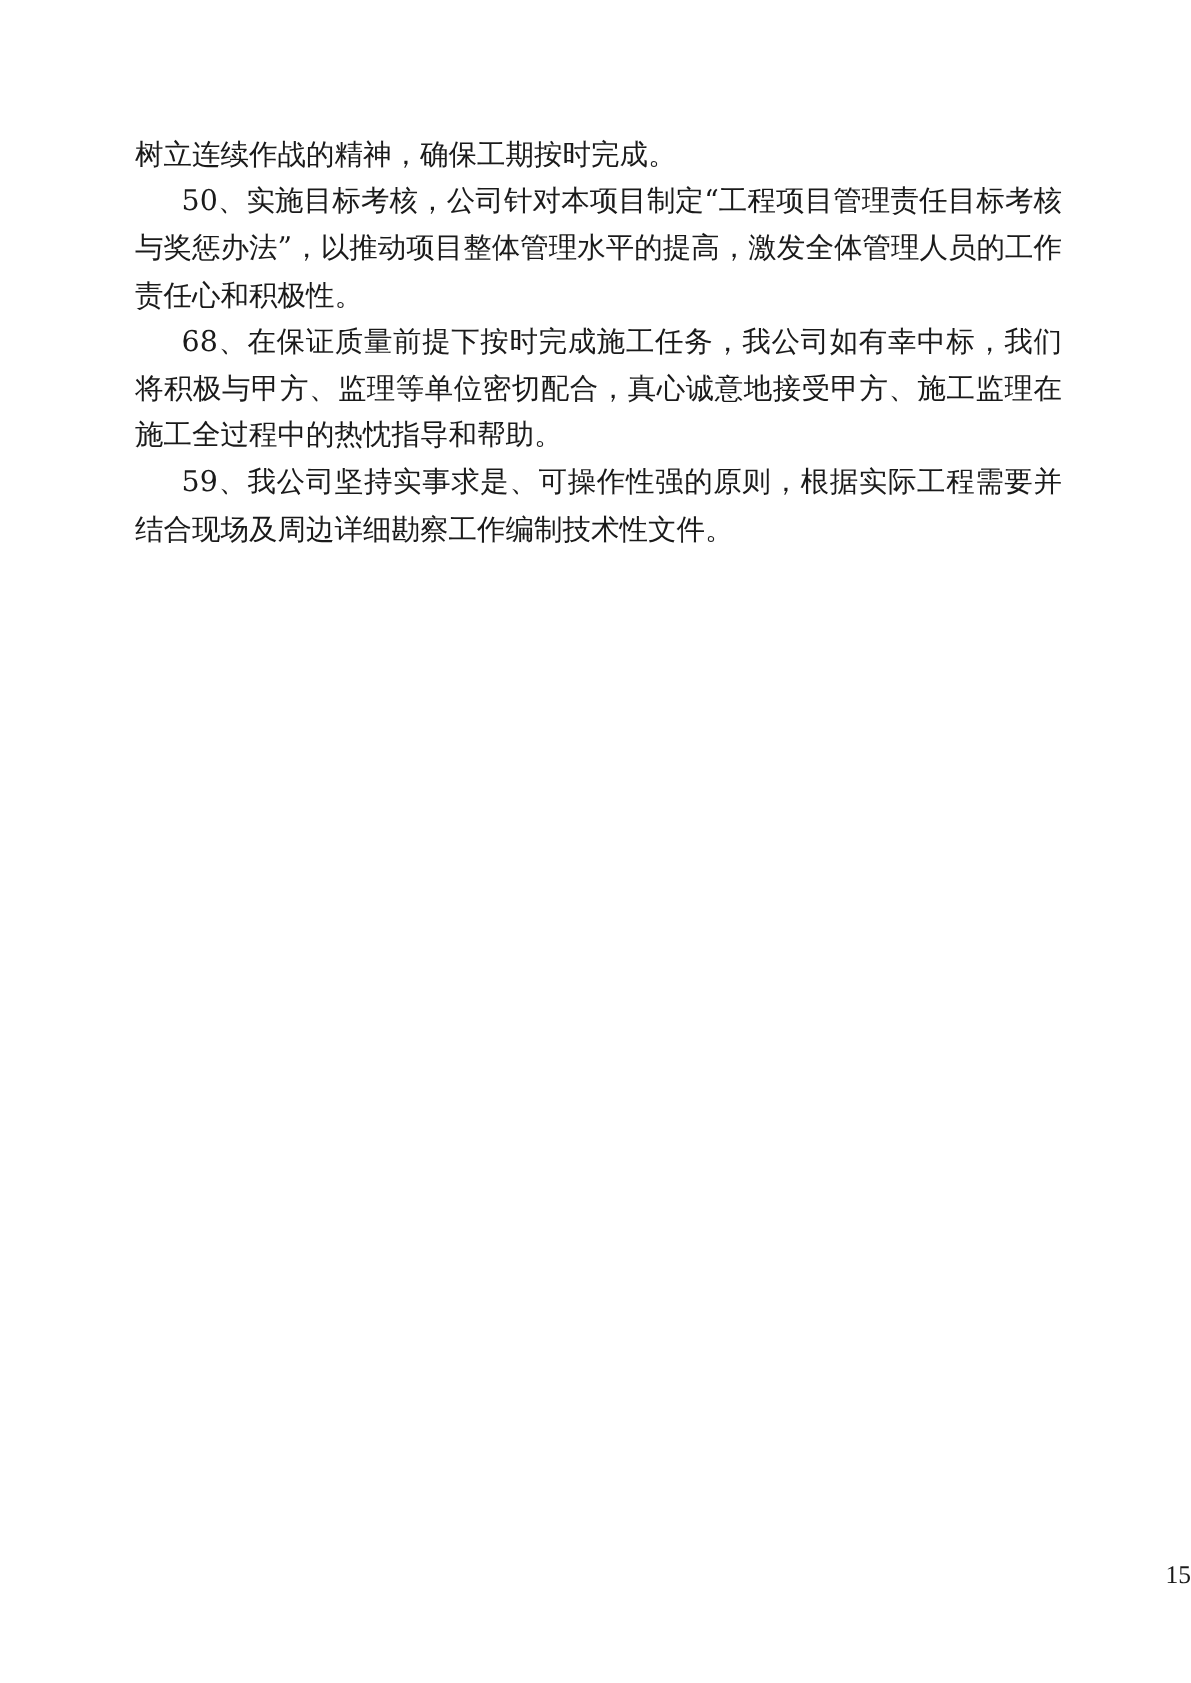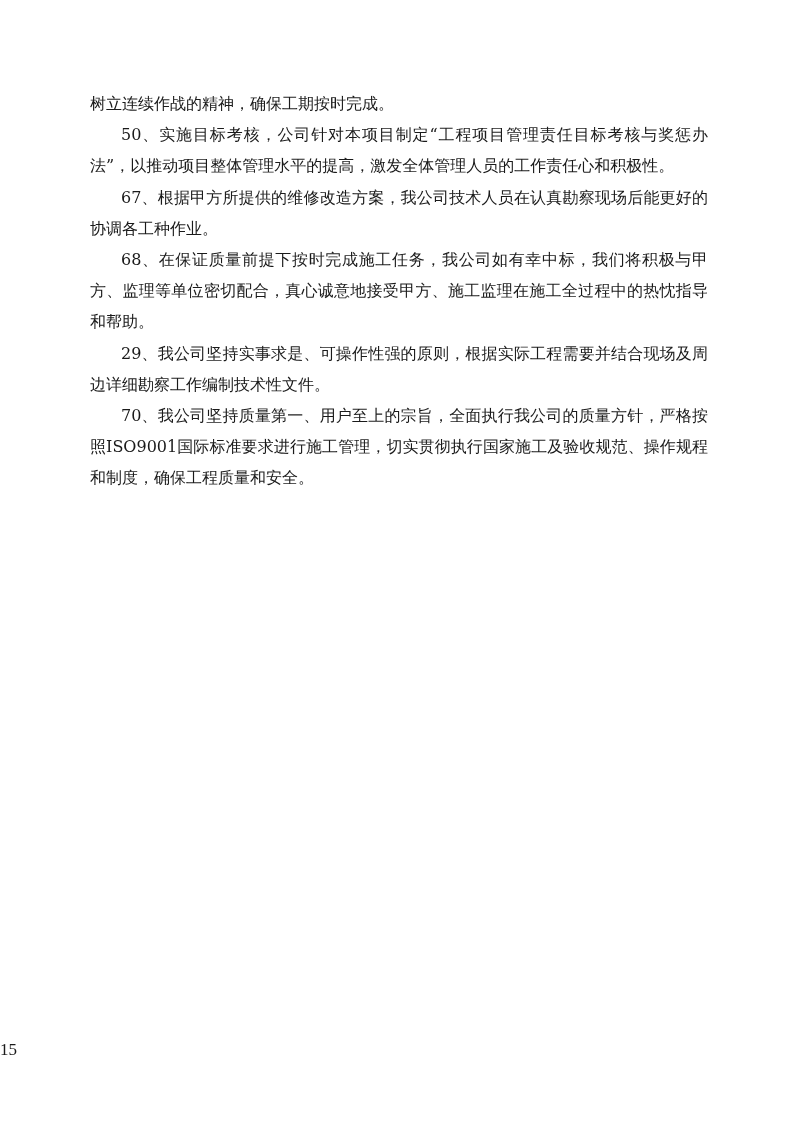--- a/index.html
+++ b/index.html
@@ -16,46 +16,44 @@
       color: #1a1a1a;
     }
     .page {
       position: absolute;
       left: 90px;
       top: 88px;
       width: 618px;
     }
     .para {
       margin: 0;
-      font-size: 16px;
+      font-size: 19px;
       line-height: 31.2px;
       text-align: justify;
       text-align-last: left;
       text-justify: inter-character;
       word-break: break-all;
     }
     .para.indent {
       text-indent: 31px;
     }
     .page-number {
       position: absolute;
       left: 0;
       width: 794px;
       top: 1040px;
-      text-align: left;
+      text-align: right;
       font-family: "Liberation Serif", "DejaVu Serif", serif;
       font-size: 17px;
       color: #1a1a1a;
     }
   </style>
 </head>
 <body>
 
 <div class="page">
   <p class="para">树立连续作战的精神，确保工期按时完成。</p>
   <p class="para indent">50、实施目标考核，公司针对本项目制定“工程项目管理责任目标考核与奖惩办法”，以推动项目整体管理水平的提高，激发全体管理人员的工作责任心和积极性。</p>
-  <p class="para indent">67、根据甲方所提供的维修改造方案，我公司技术人员在认真勘察现场后能更好的协调各工种作业。</p>
   <p class="para indent">68、在保证质量前提下按时完成施工任务，我公司如有幸中标，我们将积极与甲方、监理等单位密切配合，真心诚意地接受甲方、施工监理在施工全过程中的热忱指导和帮助。</p>
-  <p class="para indent">29、我公司坚持实事求是、可操作性强的原则，根据实际工程需要并结合现场及周边详细勘察工作编制技术性文件。</p>
-  <p class="para indent">70、我公司坚持质量第一、用户至上的宗旨，全面执行我公司的质量方针，严格按照ISO9001国际标准要求进行施工管理，切实贯彻执行国家施工及验收规范、操作规程和制度，确保工程质量和安全。</p>
+  <p class="para indent">59、我公司坚持实事求是、可操作性强的原则，根据实际工程需要并结合现场及周边详细勘察工作编制技术性文件。</p>
 </div>
 
 <div class="page-number">15</div>
 
 </body></html>

